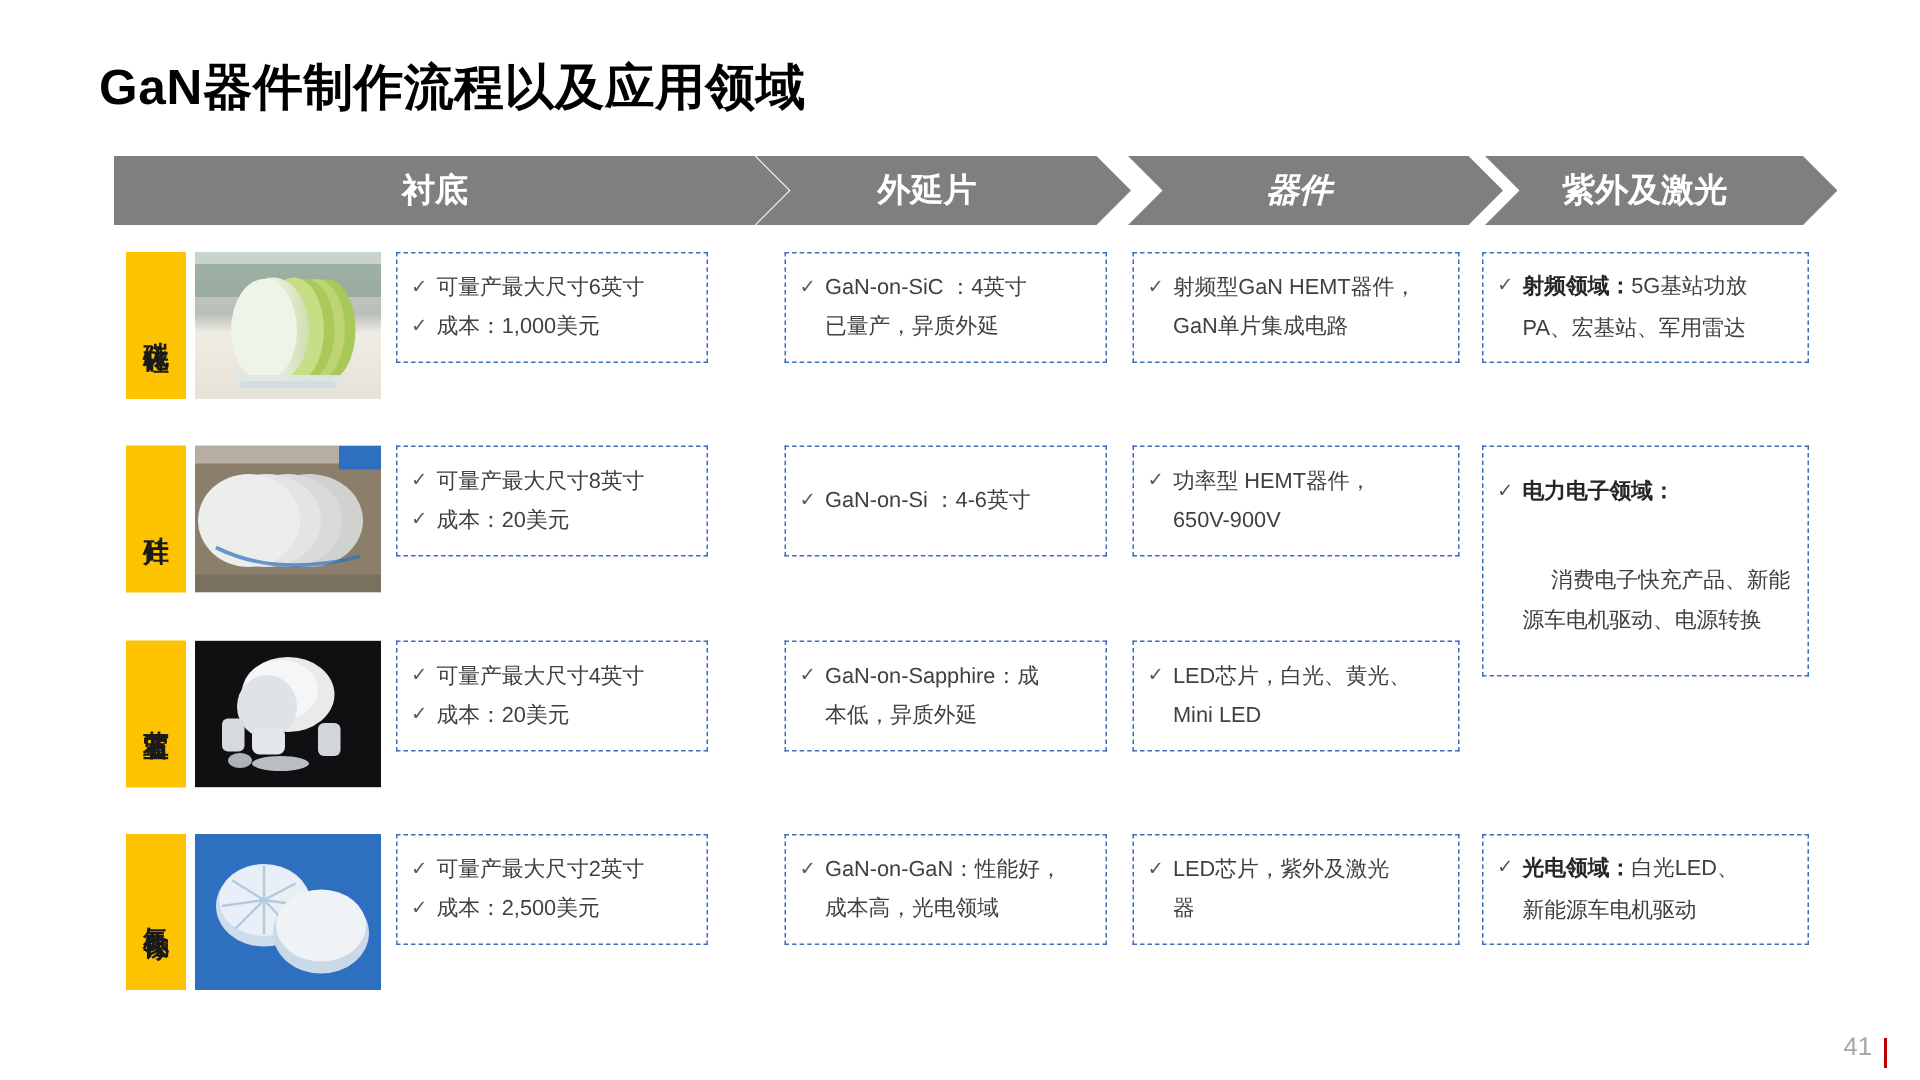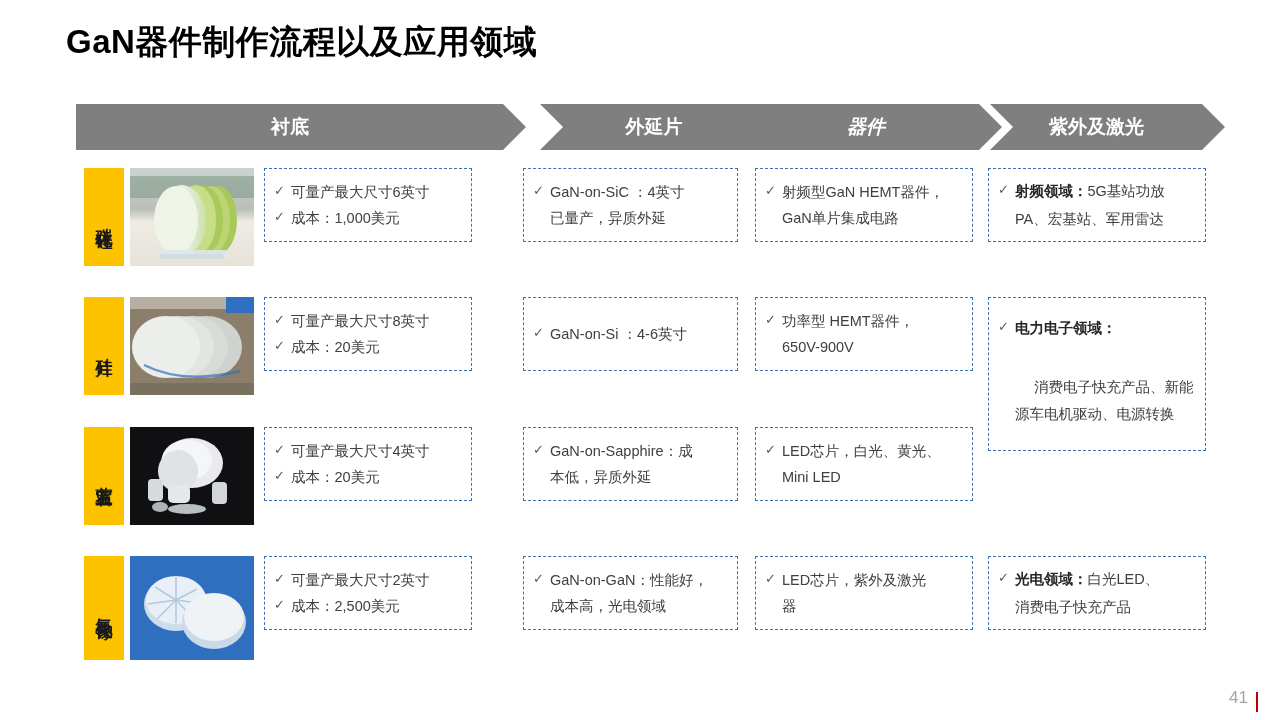--- a/index.html
+++ b/index.html
@@ -8,39 +8,39 @@
     width:1280px;height:720px;
     background:#ffffff;
     font-family:"Liberation Sans","DejaVu Sans",sans-serif;
     overflow:hidden;
     position:relative;
   }
   .slide{position:absolute;inset:0;}
 
   
   .title{
-    position:absolute;left:66px;top:20px;
+    position:absolute;left:66px;top:36px;
     font-size:33px;font-weight:bold;color:#000000;
     letter-spacing:0.5px;white-space:nowrap;
   }
 
   
   .chev-band{position:absolute;left:0;top:104px;width:1280px;height:46px;}
   .chev{
     position:absolute;top:0;height:46px;
     background:#7f7f7f;
     color:#ffffff;
-    font-size:19px;font-weight:bold;
+    font-size:22px;font-weight:bold;
     display:flex;align-items:center;justify-content:center;
     box-sizing:border-box;
   }
   .chev span{display:block;transform:translateX(-11px);}
   .chev.c1{left:76px;width:450px;
     clip-path:polygon(0 0, 427px 0, 450px 50%, 427px 100%, 0 100%);}
-  .chev.c2{left:540px;width:250px;
+  .chev.c2{left:504px;width:250px;
     clip-path:polygon(0 0, 227px 0, 250px 50%, 227px 100%, 0 100%, 23px 50%);}
   .chev.c3{left:752px;width:250px;
     clip-path:polygon(0 0, 227px 0, 250px 50%, 227px 100%, 0 100%, 23px 50%);font-style:italic;}
   .chev.c4{left:990px;width:235px;
     clip-path:polygon(0 0, 212px 0, 235px 50%, 212px 100%, 0 100%, 23px 50%);}
 
   
   .row{position:absolute;left:0;width:1280px;}
   .row.r1{top:168px;}
   .row.r2{top:297px;}
@@ -339,20 +339,20 @@
         <span class="ck">✓</span>
         <span>LED芯片，紫外及激光</span>
       </div>
       <div class="ind2">器</div>
     </div>
     <div class="box col-d h-std v-mid">
       <div class="li">
         <span class="ck">✓</span>
         <b>光电领域：</b><span>白光LED、</span>
       </div>
-      <div class="ind2">消费电子快充产品</div>
+      <div class="ind2">新能源车电机驱动</div>
     </div>
   </div>
 
   <div class="pagenum">41</div>
   <div class="pagebar"></div>
 
 </div>
 
 </body></html>

